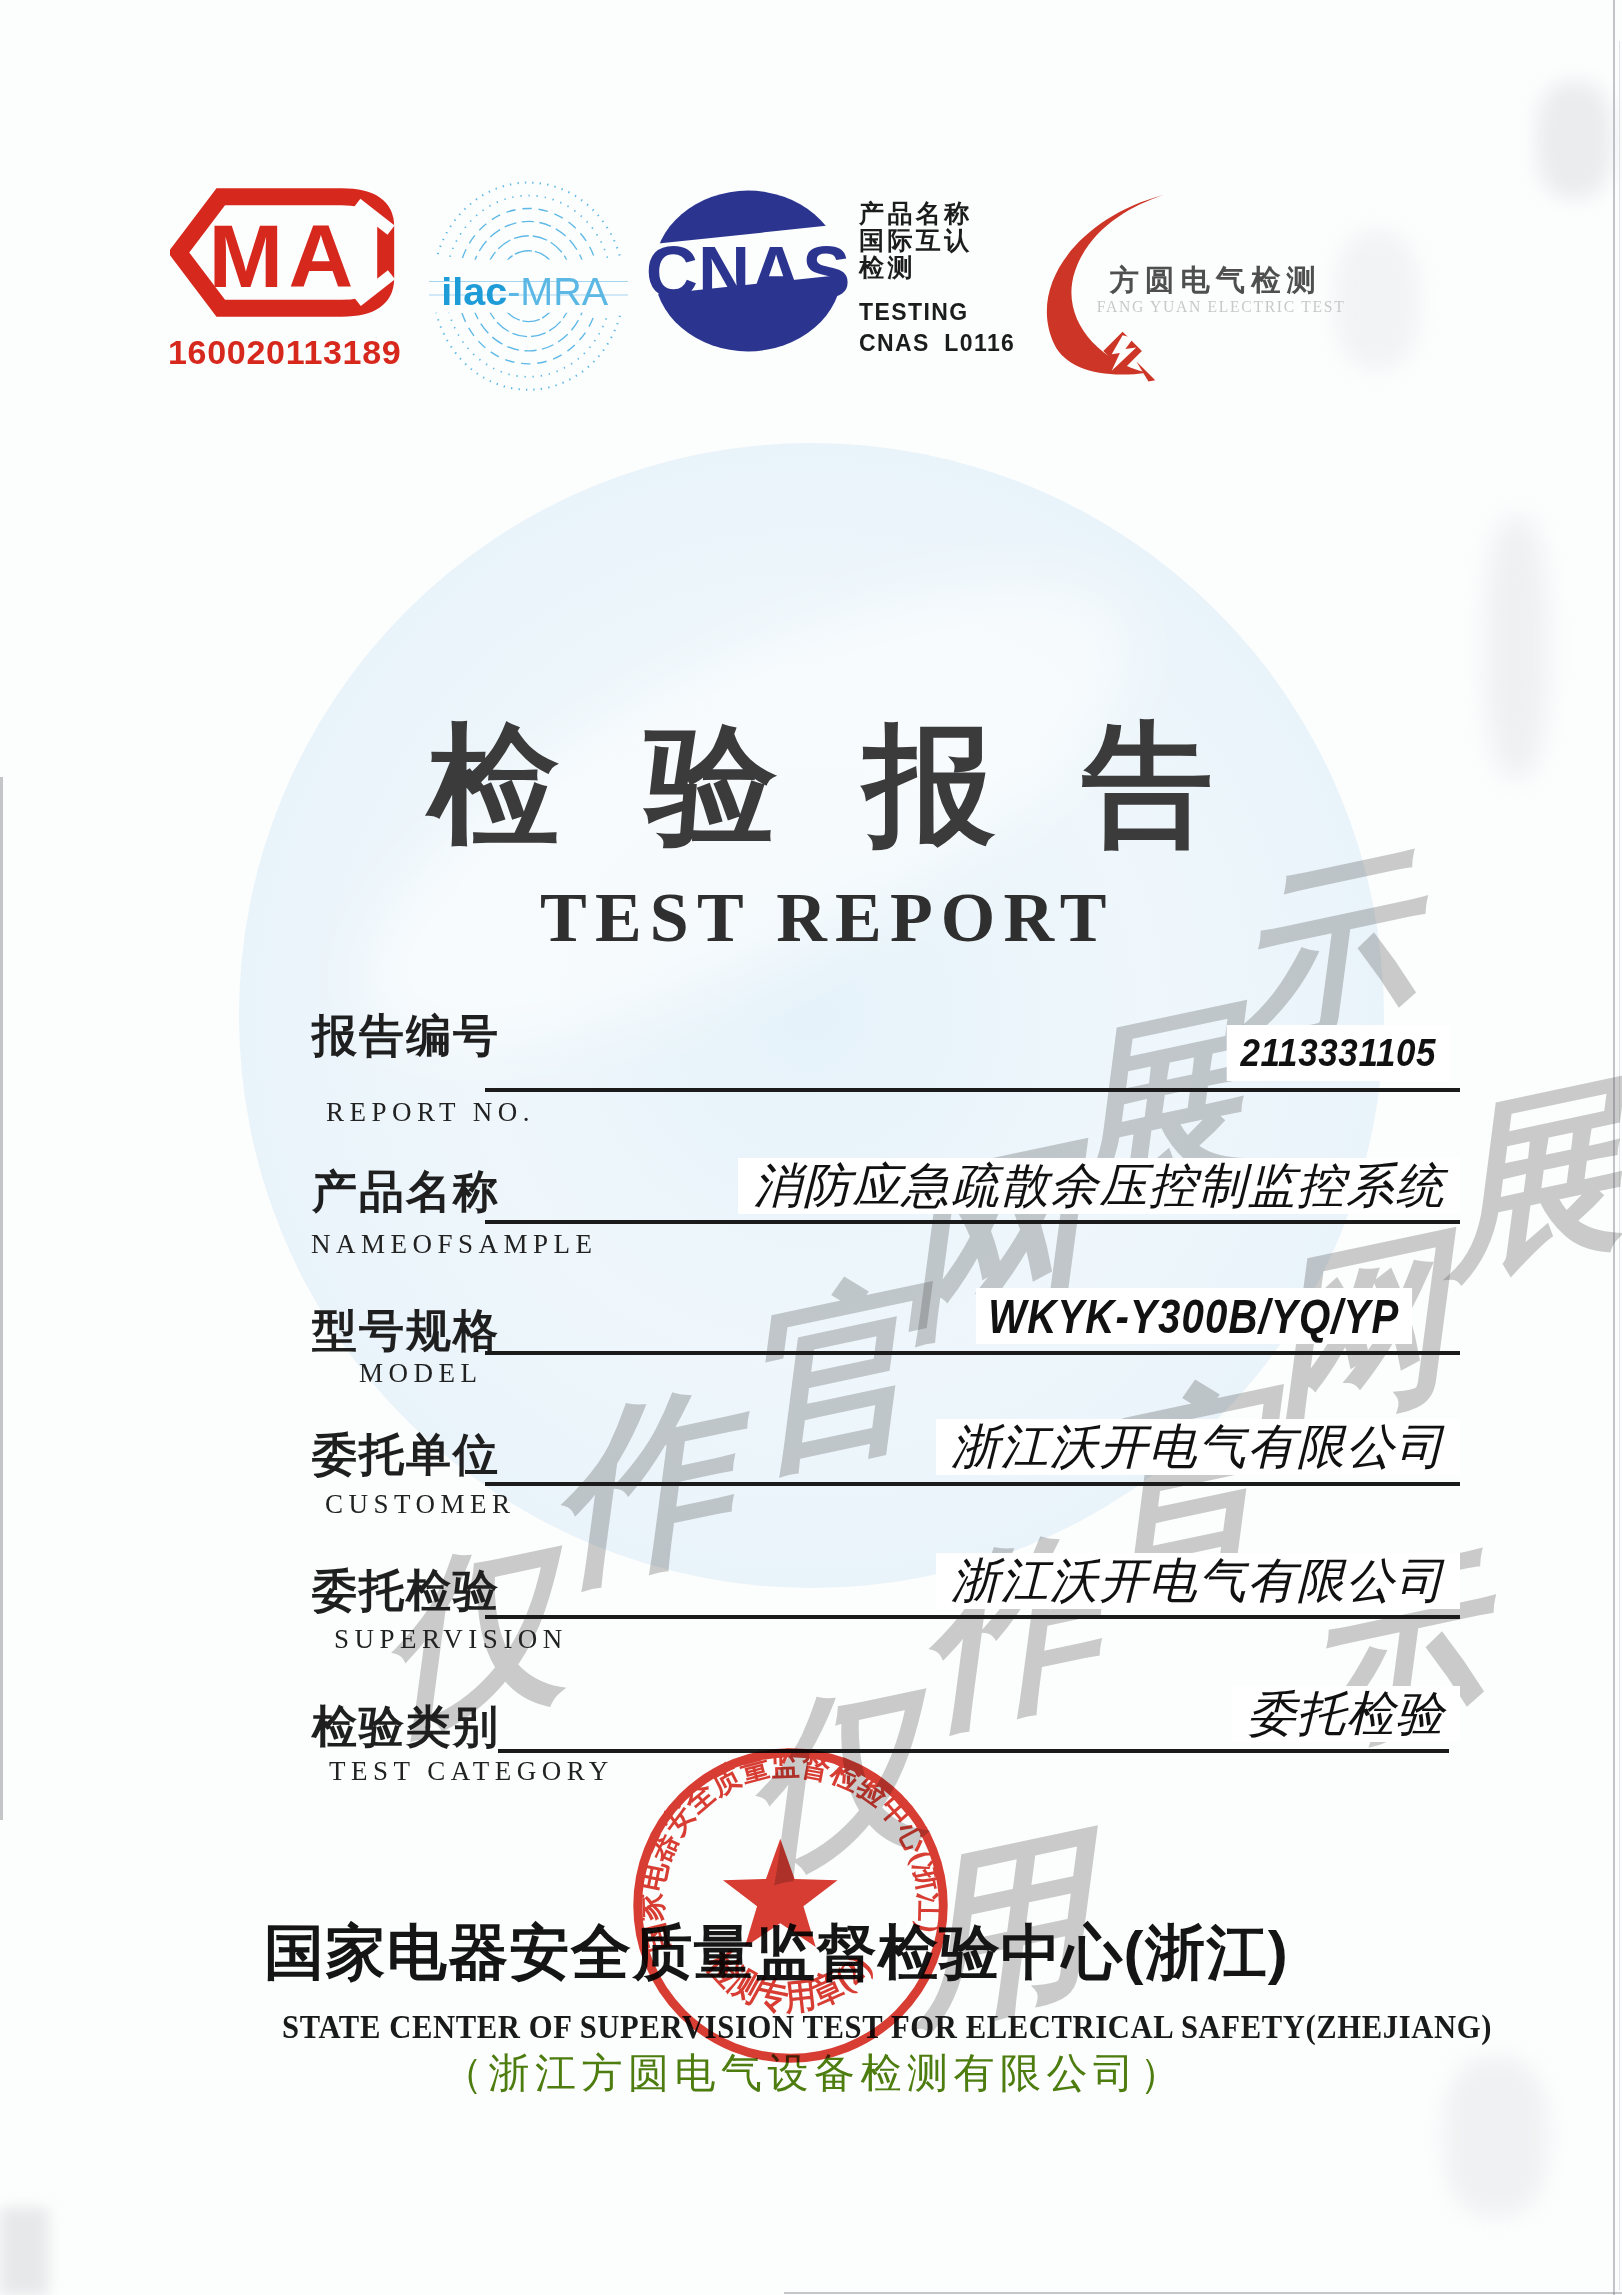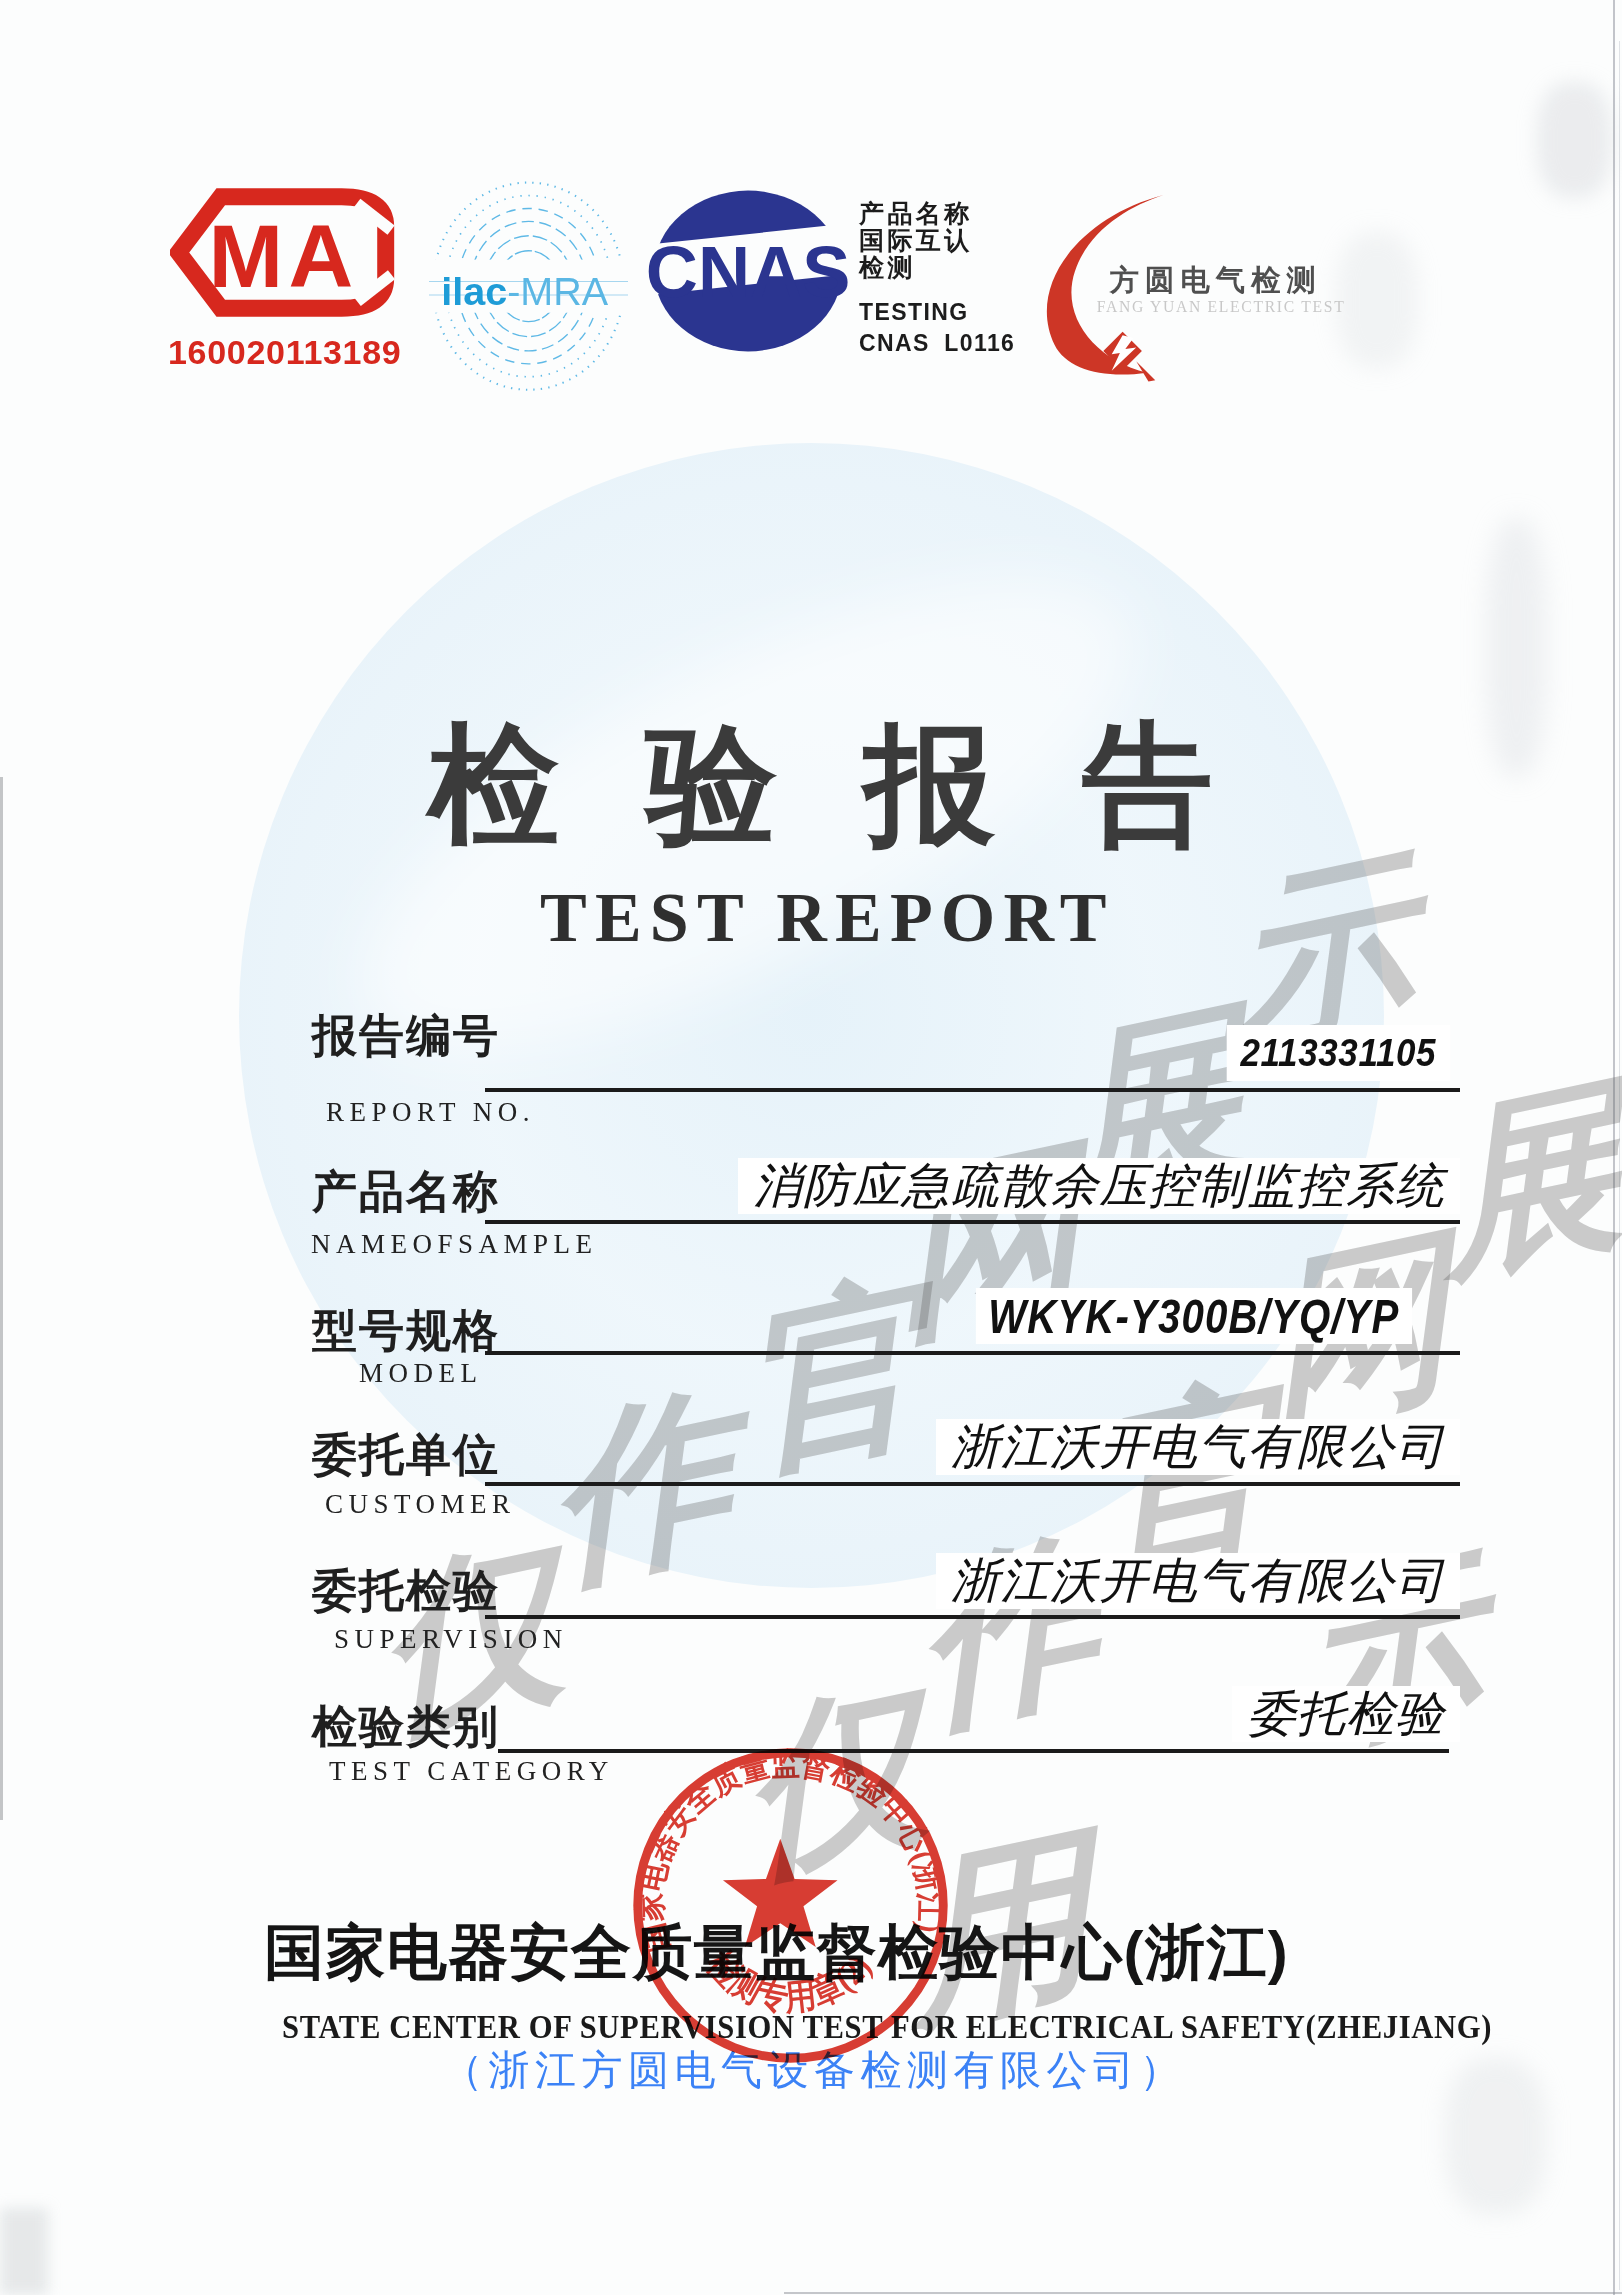--- a/index.html
+++ b/index.html
@@ -93,22 +93,22 @@
   .r4-label{ top:1433px; } .r4-line{ top:1482px; } .r4-vbox{ top:1416px; } .r4-en{ left:325px; top:1491px; }
   .r5-label{ top:1569px; } .r5-line{ top:1615px; } .r5-vbox{ top:1550px; } .r5-en{ left:334px; top:1626px; }
   .r6-label{ top:1705px; } .r6-line{ top:1749px; left:498px; width:951px; } .r6-vbox{ top:1683px; } .r6-en{ left:329px; top:1758px; }
 
   
   .f-cn { left:264px; top:1921px; font-family:"Liberation Sans",sans-serif; font-weight:700;
     font-size:60px; line-height:63px; letter-spacing:1.4px; color:#151515; white-space:nowrap; }
   .f-en { left:282px; top:2008px; font-family:"Liberation Serif",serif; font-weight:700;
     font-size:34px; line-height:37px; letter-spacing:0.7px; color:#1a1a1a; white-space:nowrap;
     transform:scaleX(.90); transform-origin:left center; }
-  .f-co { left:442px; top:2051px; font-family:Liberation Mono, monospace; font-weight:500;
-    font-size:41px; line-height:45px; letter-spacing:5.5px; color:#3b82f6; white-space:nowrap; }
+  .f-co { left:442px; top:2051px; font-family:Liberation Sans, sans-serif; font-weight:500;
+    font-size:41px; line-height:45px; letter-spacing:5.5px; color:#4d7c0f; white-space:nowrap; }
 
   
   .stamp { left:620px; top:1735px; opacity:.9; mix-blend-mode:multiply; }
   .stamp text { font-family:"Liberation Serif",serif; }
 </style>
 </head>
 <body>
 
 <div id="page">
 

